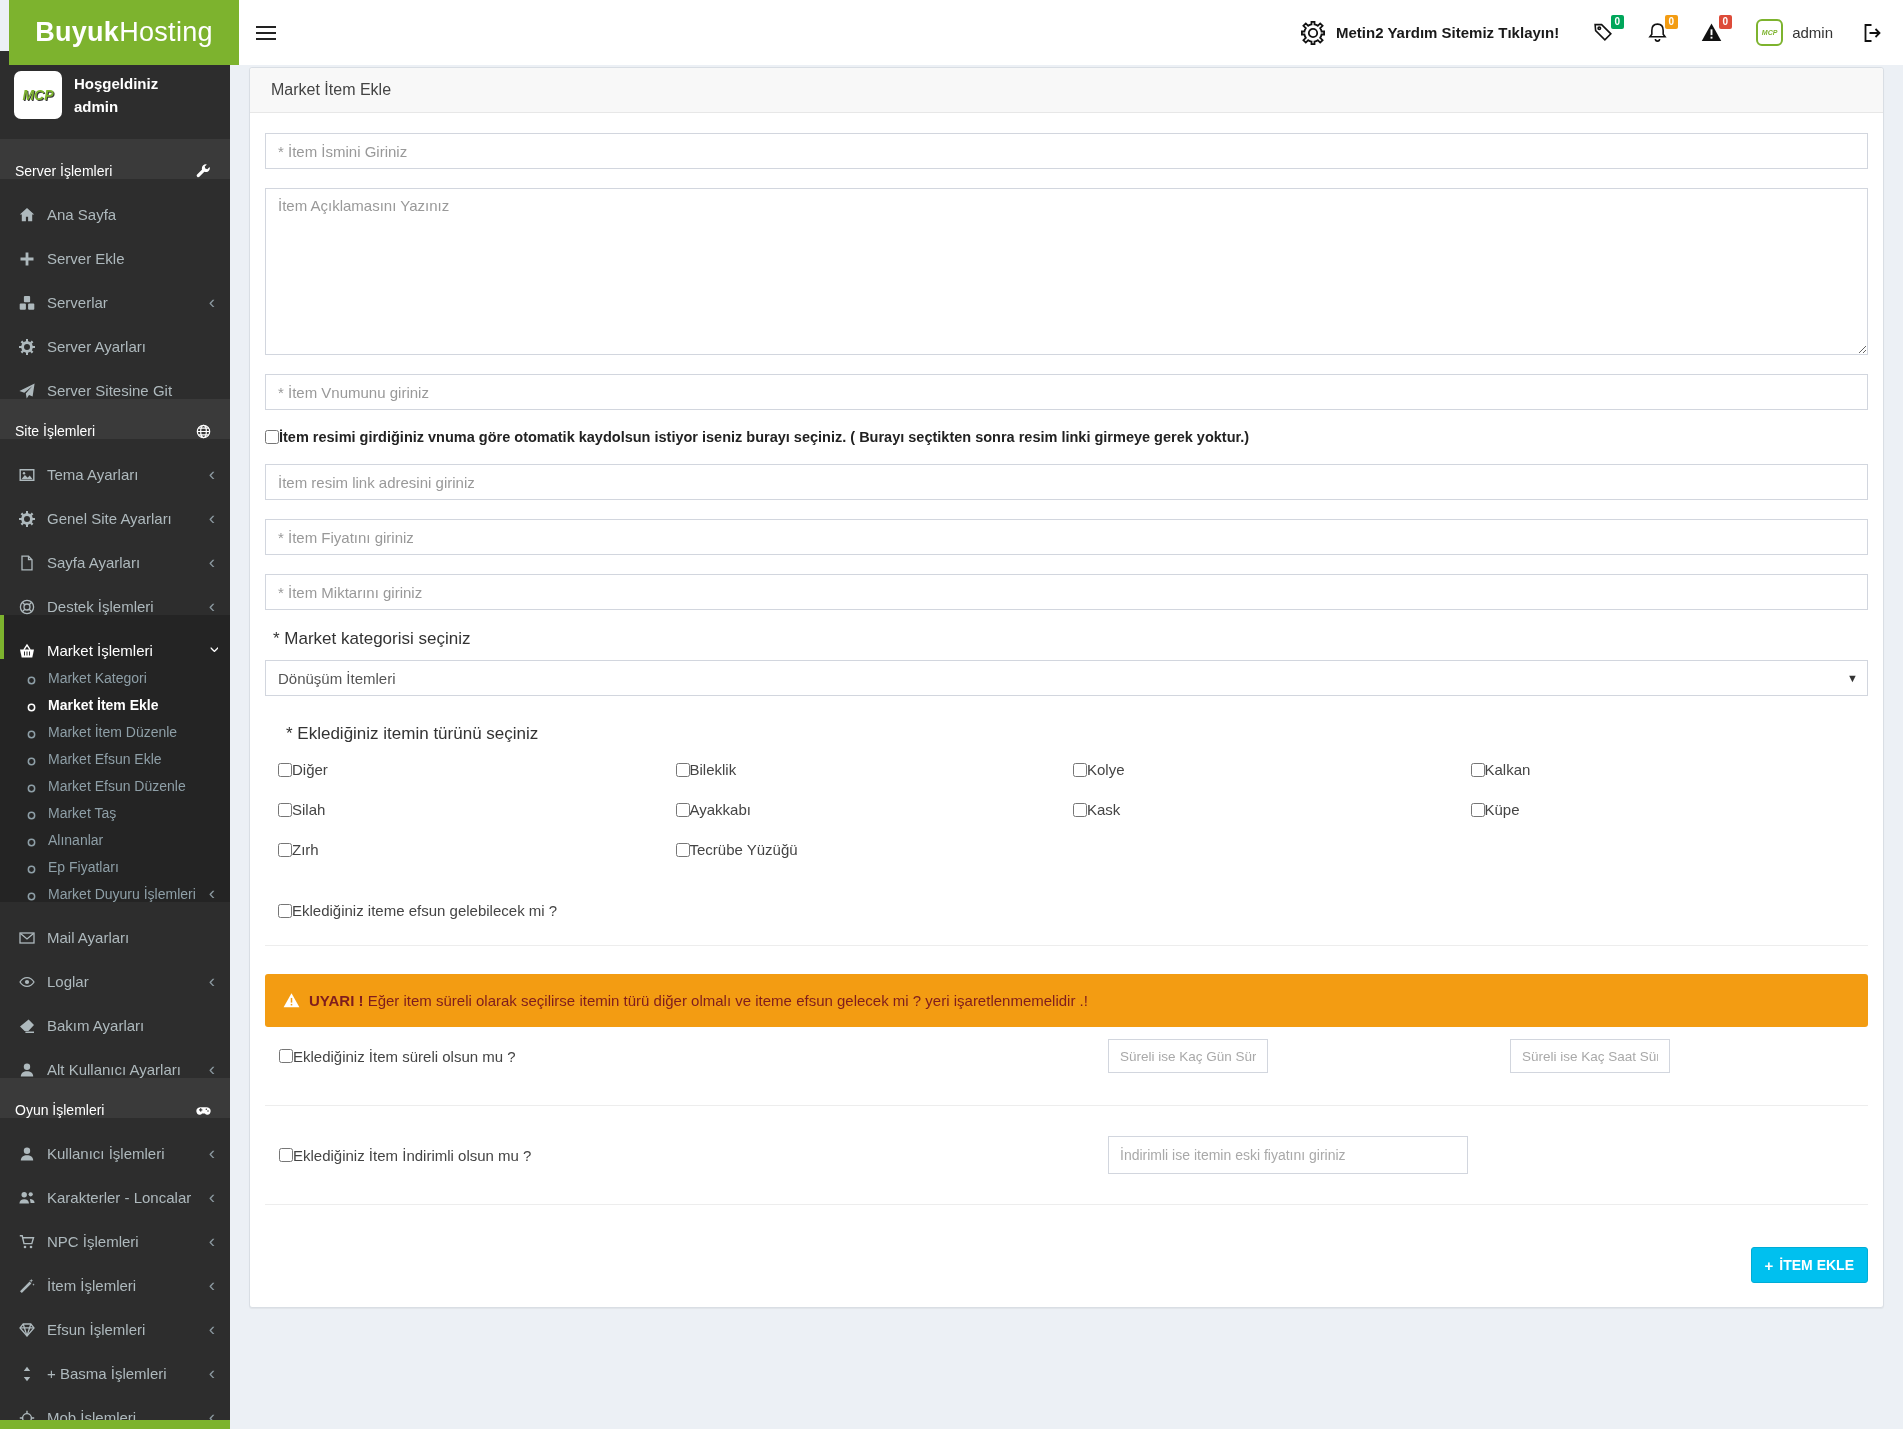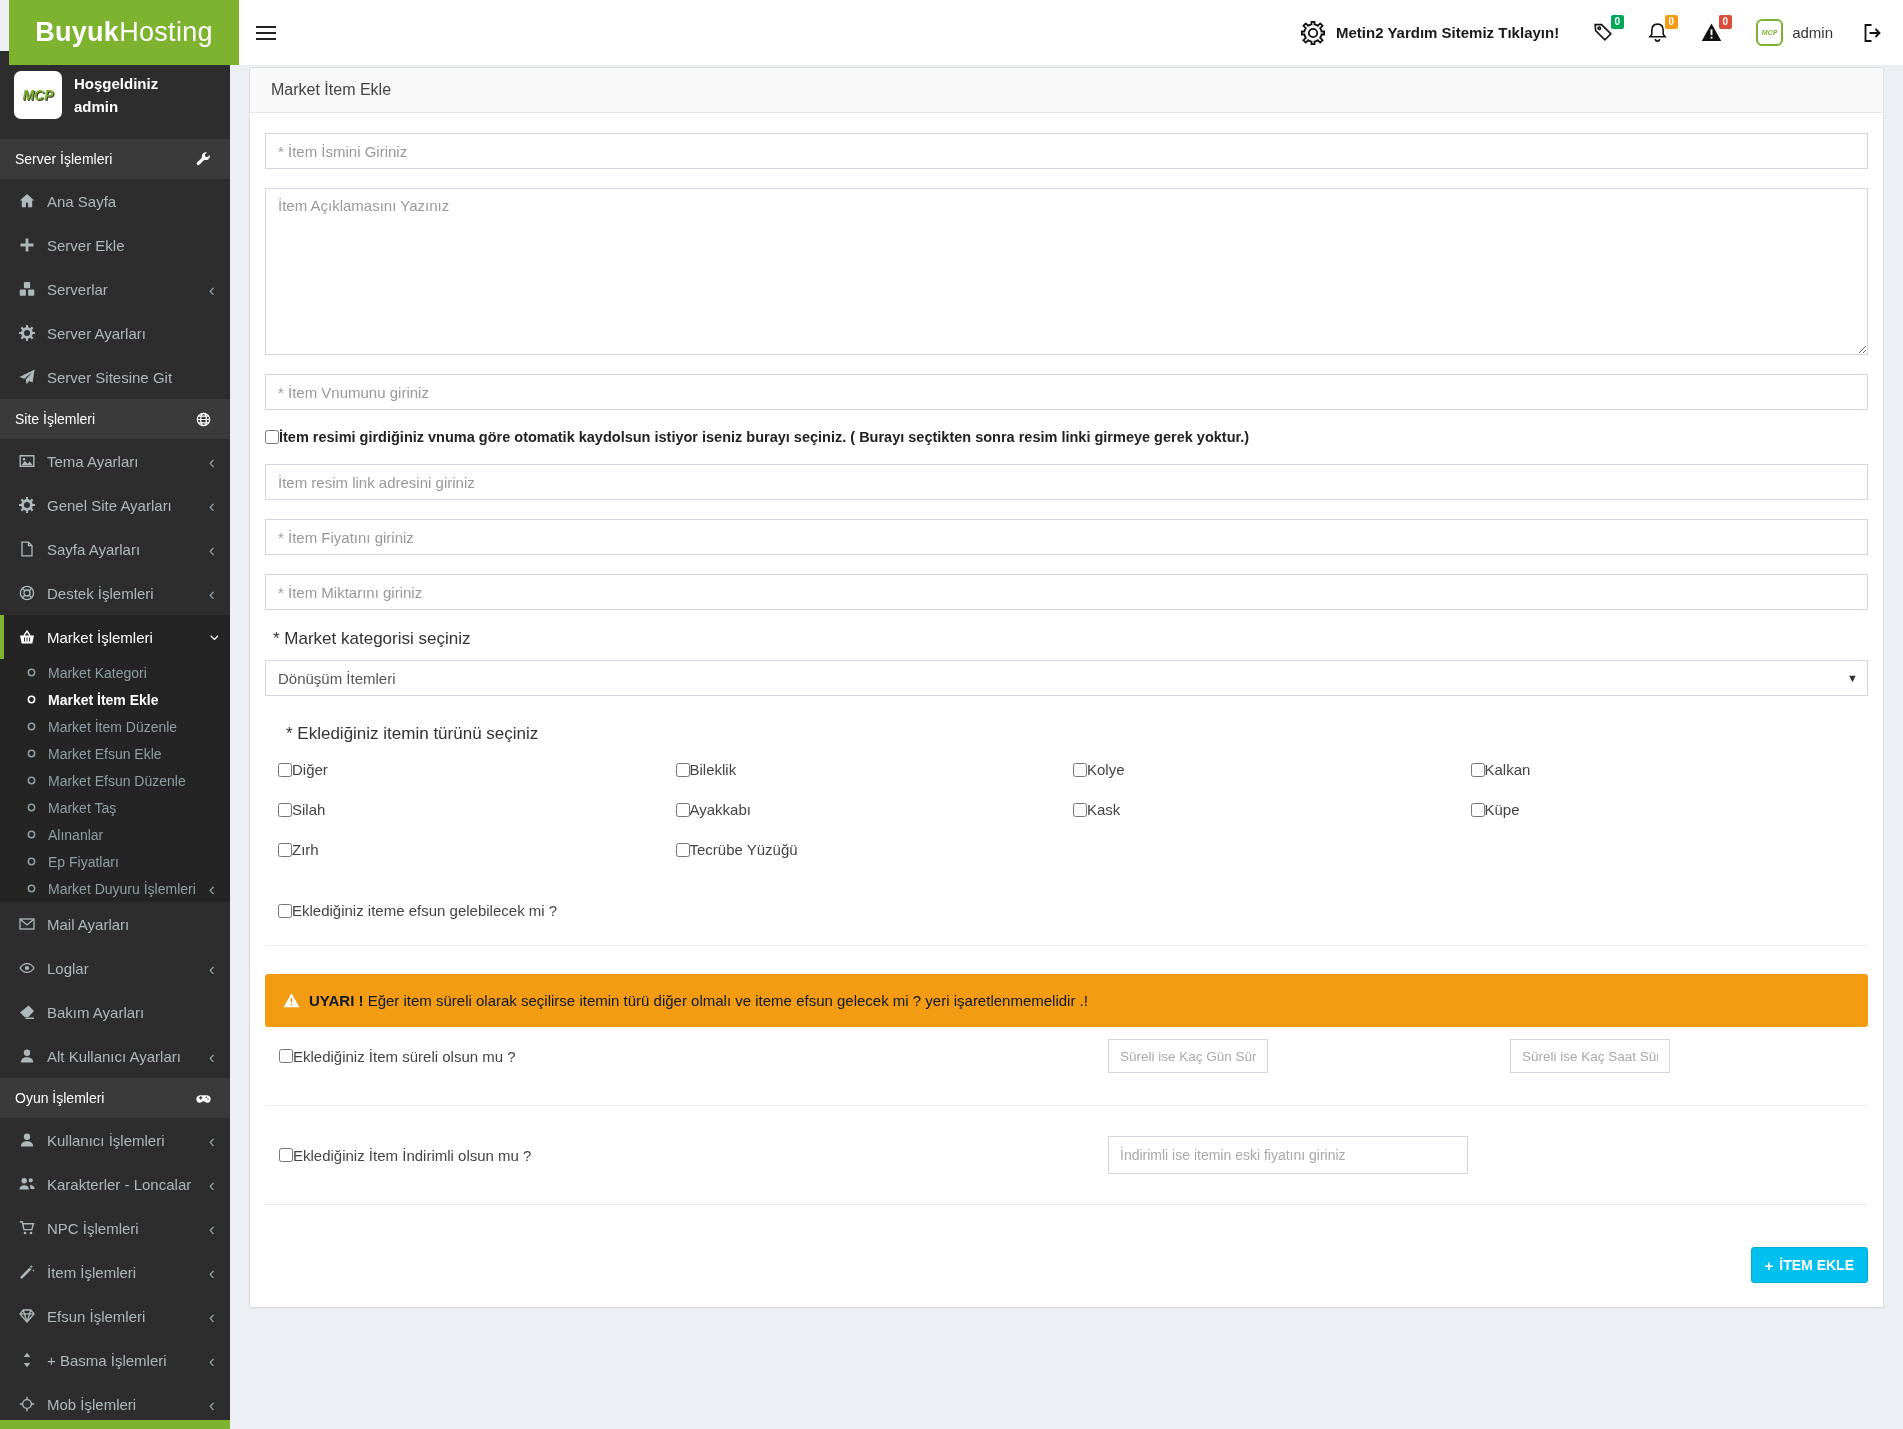--- a/index.html
+++ b/index.html
@@ -24,21 +24,21 @@
   .avatar{width:27px;height:27px;background:#fff;border:2px solid #7db32e;border-radius:6px;box-sizing:border-box;
           display:flex;align-items:center;justify-content:center;font-size:7px;font-weight:700;font-style:italic;color:#7db32e;overflow:hidden}
   .signout{cursor:pointer}.signout svg{width:20px;height:20px;display:block;color:#111}
   
   .sidebar{position:absolute;top:51px;left:0;bottom:0;width:230px;background:#2d2d2d;overflow:hidden}
   .sidebar::after{content:"";position:absolute;left:0;right:0;bottom:0;height:9px;background:#7db32e}
   .user-panel{height:88px;box-sizing:border-box;padding:16px 14px;display:flex;align-items:center;gap:12px}
   .logo-box{width:48px;height:48px;flex:none;background:#fff;border-radius:7px;display:flex;align-items:center;justify-content:center;
             font-weight:700;font-style:italic;font-size:14px;color:#7db32e;text-shadow:1px 1px 0 #3a3a3a}
   .welcome{color:#fff;font-weight:700;font-size:15px;line-height:1.55}
-  .mrow{display:flex;align-items:center;padding:0 15px;cursor:pointer;white-space:nowrap}
+  .mrow{display:flex;align-items:flex-end;padding:0 15px;cursor:pointer;white-space:nowrap}
   .mrow.item{height:44px;color:#aeb9bd;font-size:15px}
   .mrow.header{height:40px;background:#3a3a3a;color:#fff;font-size:14px;cursor:default}
   .mrow.sub{height:27px;background:#242424;color:#8e9fa7;font-size:14px;padding-left:21px}
   .mrow.item.active{background:#242424;border-left:4px solid #7db32e;padding-left:11px;color:#fff}
   .mrow.sub.active{color:#fff;font-weight:700}
   .mi{width:24px;flex:none;display:flex;justify-content:center;margin-right:8px}
   .mi svg{width:16px;height:16px;display:block}
   .header .mi{order:2;margin-left:auto;margin-right:0}
   .header .mi svg{width:15px;height:15px}
   .sub .mi{width:20px;margin-right:7px}
@@ -60,21 +60,21 @@
   .chkrow.boldrow{margin:0 0 19px}
   .chkrow.boldrow span{font-weight:700;color:#222;font-size:14.5px}
   .lbl{font-weight:400;font-size:17px;color:#333;margin:4px 8px 11px}
   .selwrap{position:relative;margin-bottom:8px}
   .sel{appearance:none;-webkit-appearance:none;margin-bottom:0}
   .arrow{position:absolute;right:10px;top:50%;transform:translateY(-50%);font-size:11px;color:#333;pointer-events:none}
   .typewrap{padding-left:13px;margin-top:28px}
   .typegrid{display:grid;grid-template-columns:repeat(4,1fr);row-gap:23px;margin-top:17px}
   .efsun{margin:44px 0 10px;padding-left:13px}
   hr{border:none;border-top:1px solid #ededed;margin:26px 0}
-  .warnbox{background:#f39c12;border-radius:3px;color:#0f172a;padding:18px;font-size:15px;display:flex;align-items:center;gap:9px;margin:28px 0 6px}
+  .warnbox{background:#f39c12;border-radius:3px;color:#7f1d1d;padding:18px;font-size:15px;display:flex;align-items:center;gap:9px;margin:28px 0 6px}
   .warnbox b{font-weight:700}
   .warnbox .ic svg{width:17px;height:17px;display:block}
   .optrow{position:relative;height:46px;display:flex;align-items:center;padding-left:14px}
   .sinp{position:absolute;height:34px;border:1px solid #d2d6de;padding:0 11px;font-size:13.5px;color:#555;box-sizing:border-box;
         font-family:inherit;background:#fff}
   .sinp::placeholder{color:#a9a9a9;opacity:1}
   .gun{left:843px;width:160px}
   .saat{left:1245px;width:160px}
   .eski{left:843px;width:360px;height:38px;font-size:14px}
   .btnrow{display:flex;justify-content:flex-end;padding:16px 0 2px}

